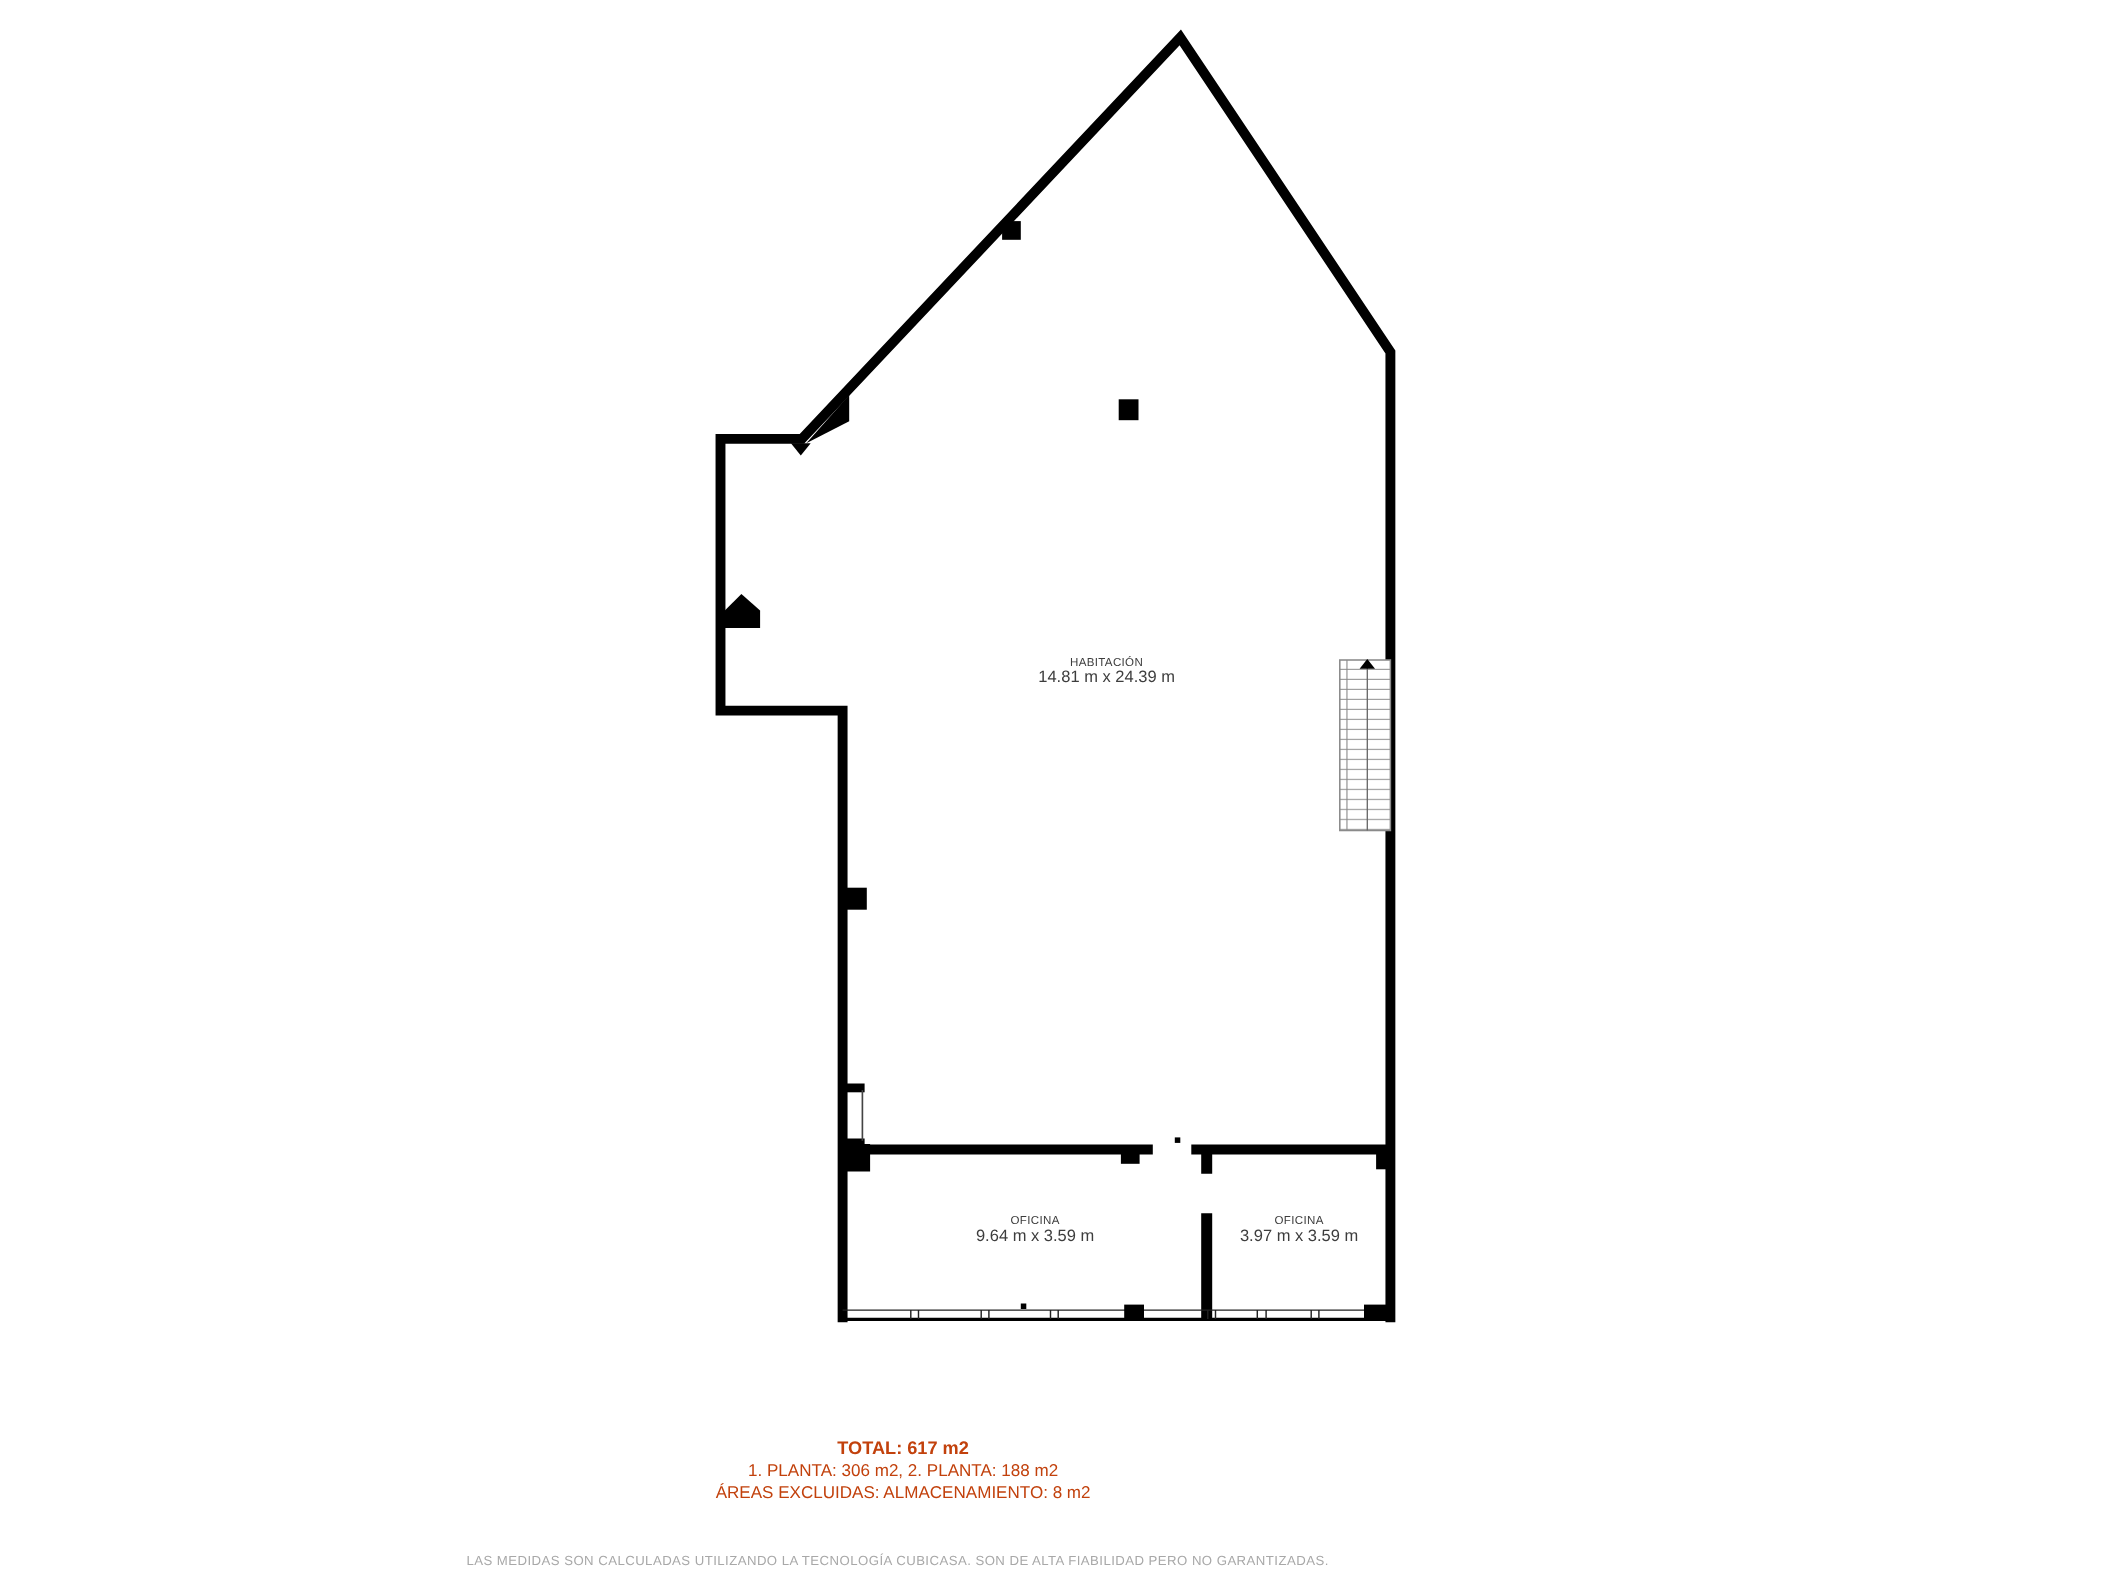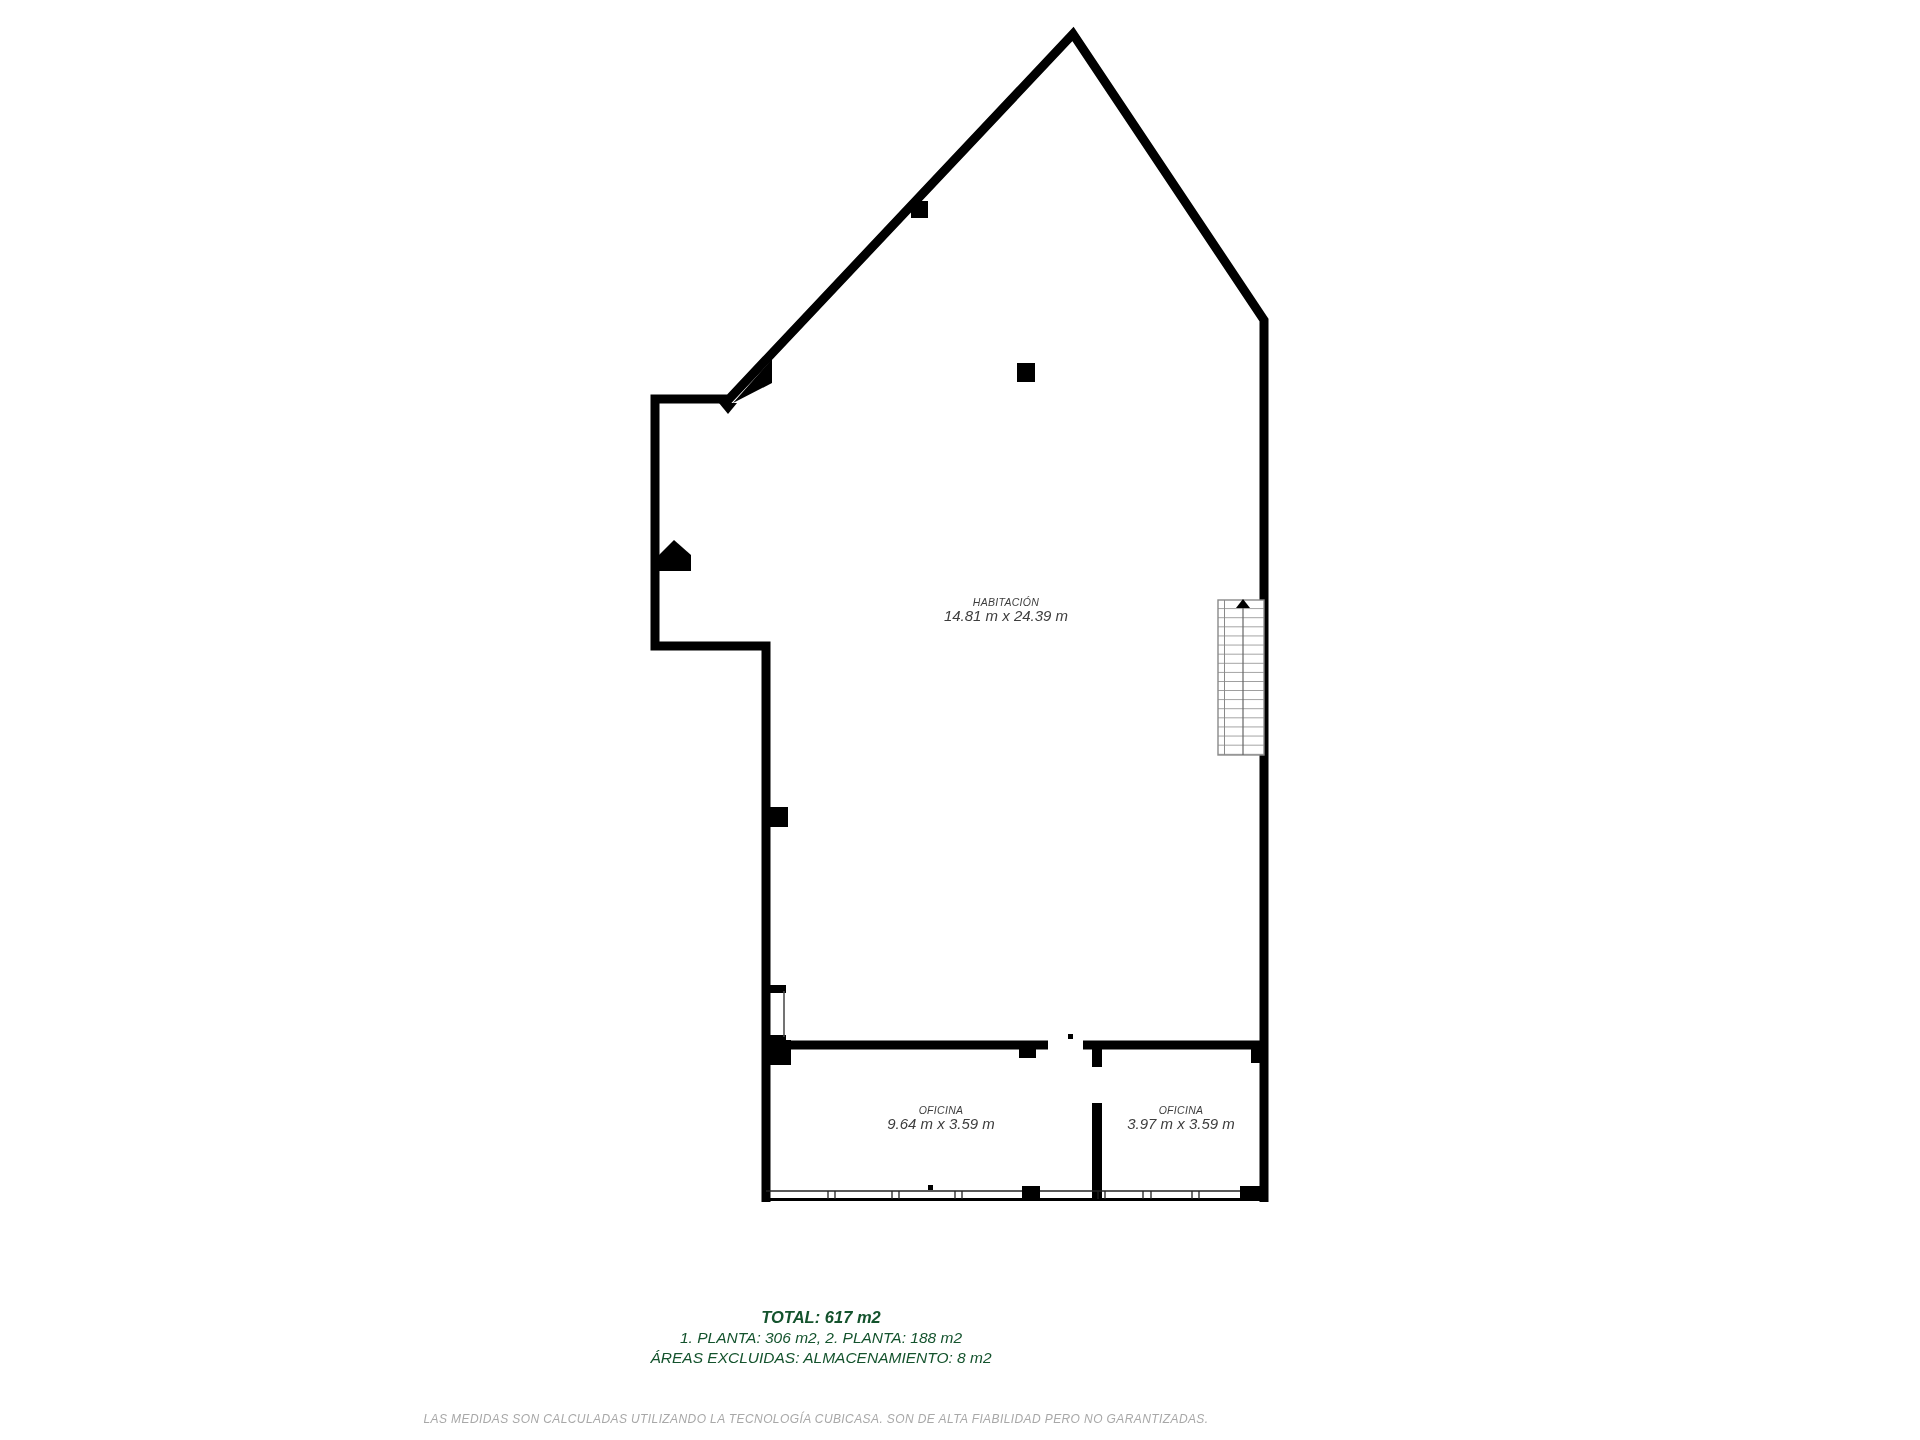--- a/index.html
+++ b/index.html
@@ -7,21 +7,20 @@
     padding: 0;
     background: #ffffff;
     font-family: "Liberation Sans", sans-serif;
   }
   .page {
     position: relative;
     width: 1632px;
     height: 1440px;
     background: #ffffff;
     overflow: hidden;
-    font-style: italic;
   }
   .plan-svg {
     position: absolute;
     left: 0;
     top: 0;
     width: 1920px;
     height: 1440px;
   }
   .room-label {
     position: absolute;
@@ -38,21 +37,21 @@
   .room-dims {
     font-size: 15px;
     line-height: 13px;
   }
   .summary {
     position: absolute;
     left: 821px;
     top: 1306px;
     transform: translateX(-50%);
     text-align: center;
-    color: #14532d;
+    color: #c2410c;
     white-space: nowrap;
   }
   .summary-total {
     font-size: 16.5px;
     font-weight: bold;
     line-height: 22px;
   }
   .summary-line {
     font-size: 15.5px;
     line-height: 20px;

